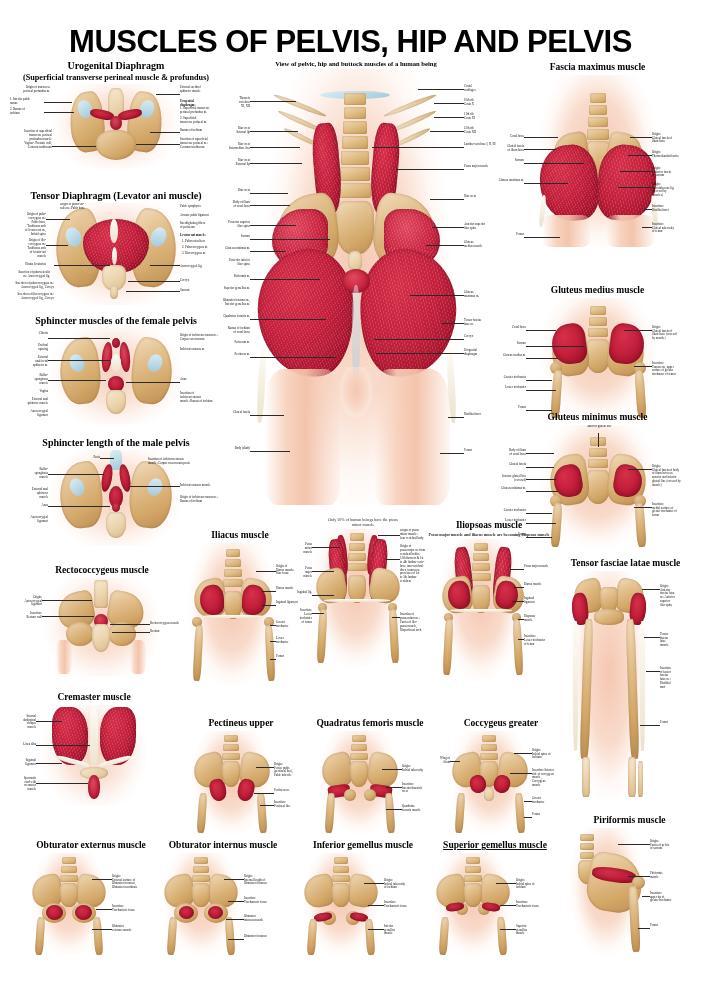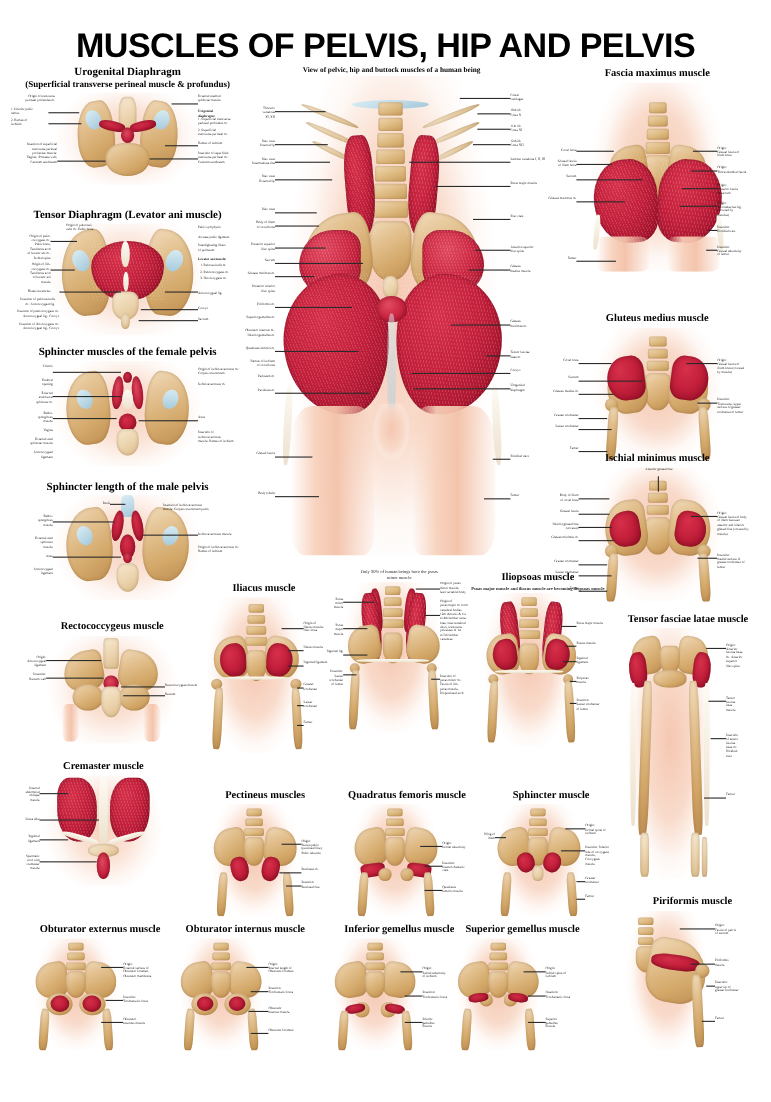--- a/index.html
+++ b/index.html
@@ -600,21 +600,21 @@
     <div class="lead" style="left:32px;top:60px;width:32px;"></div>
     <div class="lead" style="left:32px;top:82px;width:26px;"></div>
     <div class="lead" style="left:32px;top:92px;width:30px;"></div>
     <div class="lead" style="left:32px;top:112px;width:26px;"></div>
     <div class="lead" style="left:130px;top:32px;width:28px;"></div>
     <div class="lead" style="left:140px;top:68px;width:18px;"></div>
   </div>
 </div>
 
 <div class="panel" style="left:494px; top:412px; width:207px; height:140px;">
-  <div class="panel-title">Ischial minimus muscle</div>
+  <div class="panel-title">Gluteus minimus muscle</div>
   <div class="art" style="width:207px;height:122px;">
     <div class="torso" style="left:44px;top:0;width:120px;height:122px;"></div>
     <div class="lbl" style="left:74px;top:0;width:62px;text-align:center;">Anterior gluteal line</div>
     <div class="vertebra" style="left:96px;top:12px;width:16px;height:9px;"></div>
     <div class="vertebra" style="left:95px;top:23px;width:18px;height:9px;"></div>
     <div class="vertebra" style="left:94px;top:34px;width:20px;height:9px;"></div>
     <div class="bone" style="left:92px;top:45px;width:24px;height:34px;border-radius:24% 24% 48% 48%;"></div>
     <div class="bone" style="left:56px;top:30px;width:38px;height:50px;border-radius:64% 26% 40% 48%;transform:rotate(-8deg);"></div>
     <div class="bone" style="left:114px;top:30px;width:38px;height:50px;border-radius:26% 64% 48% 40%;transform:rotate(8deg);"></div>
     <div class="muscle" style="left:60px;top:40px;width:28px;height:32px;border-radius:60% 36% 40% 52%;transform:rotate(-10deg);"></div>
@@ -824,21 +824,21 @@
 tract</div>
     <div class="lbl l" style="left:110px;top:150px;width:41px;">Femur</div>
     <div class="lead" style="left:92px;top:18px;width:18px;"></div>
     <div class="lead" style="left:94px;top:66px;width:16px;"></div>
     <div class="lead" style="left:96px;top:100px;width:14px;"></div>
     <div class="lead" style="left:90px;top:154px;width:20px;"></div>
   </div>
 </div>
 
 <div class="panel" style="left:176px; top:718px; width:130px; height:120px;">
-  <div class="panel-title">Pectineus muscles</div>
+  <div class="panel-title">Pectineus upper</div>
   <div class="art" style="width:130px;height:102px;">
     <div class="torso" style="left:14px;top:0;width:82px;height:102px;"></div>
     <div class="vertebra" style="left:48px;top:4px;width:14px;height:7px;"></div>
     <div class="vertebra" style="left:47px;top:13px;width:16px;height:7px;"></div>
     <div class="vertebra" style="left:46px;top:22px;width:18px;height:7px;"></div>
     <div class="bone" style="left:18px;top:22px;width:30px;height:34px;border-radius:64% 26% 40% 48%;transform:rotate(-10deg);"></div>
     <div class="bone" style="left:64px;top:22px;width:30px;height:34px;border-radius:26% 64% 48% 40%;transform:rotate(10deg);"></div>
     <div class="bone" style="left:46px;top:30px;width:18px;height:26px;border-radius:24% 24% 48% 48%;"></div>
     <div class="muscle" style="left:34px;top:48px;width:16px;height:22px;border-radius:40% 40% 46% 46%;transform:rotate(-12deg);"></div>
     <div class="muscle" style="left:62px;top:48px;width:16px;height:22px;border-radius:40% 40% 46% 46%;transform:rotate(12deg);"></div>
@@ -880,21 +880,21 @@
 crest</div>
     <div class="lbl l" style="left:102px;top:74px;width:38px;">Quadratus
 femoris muscle</div>
     <div class="lead" style="left:82px;top:38px;width:20px;"></div>
     <div class="lead" style="left:86px;top:56px;width:16px;"></div>
     <div class="lead" style="left:86px;top:78px;width:16px;"></div>
   </div>
 </div>
 
 <div class="panel" style="left:436px; top:718px; width:130px; height:120px;">
-  <div class="panel-title">Sphincter muscle</div>
+  <div class="panel-title">Coccygeus greater</div>
   <div class="art" style="width:130px;height:102px;">
     <div class="torso" style="left:14px;top:0;width:80px;height:102px;"></div>
     <div class="vertebra" style="left:46px;top:4px;width:14px;height:7px;"></div>
     <div class="vertebra" style="left:45px;top:13px;width:16px;height:7px;"></div>
     <div class="vertebra" style="left:44px;top:22px;width:18px;height:7px;"></div>
     <div class="bone" style="left:16px;top:22px;width:30px;height:34px;border-radius:64% 26% 40% 48%;transform:rotate(-10deg);"></div>
     <div class="bone" style="left:62px;top:22px;width:30px;height:34px;border-radius:26% 64% 48% 40%;transform:rotate(10deg);"></div>
     <div class="bone" style="left:44px;top:30px;width:18px;height:26px;border-radius:24% 24% 48% 48%;"></div>
     <div class="muscle" style="left:34px;top:44px;width:16px;height:18px;border-radius:46%;transform:rotate(-14deg);"></div>
     <div class="muscle" style="left:58px;top:44px;width:16px;height:18px;border-radius:46%;transform:rotate(14deg);"></div>
@@ -1005,21 +1005,21 @@
 Trochanteric fossa</div>
     <div class="lbl l" style="left:96px;top:72px;width:50px;">Inferior
 gemellus
 muscle</div>
     <div class="lead" style="left:76px;top:30px;width:20px;"></div>
     <div class="lead" style="left:80px;top:52px;width:16px;"></div>
     <div class="lead" style="left:80px;top:76px;width:16px;"></div>
   </div>
 </div>
 
-<div class="panel" style="left:400px; top:840px; width:150px; height:120px;">
+<div class="panel" style="left:420px; top:840px; width:150px; height:120px;text-decoration:underline;">
   <div class="panel-title">Superior gemellus muscle</div>
   <div class="art" style="width:150px;height:102px;">
     <div class="torso" style="left:14px;top:0;width:78px;height:102px;"></div>
     <div class="vertebra" style="left:46px;top:4px;width:14px;height:7px;"></div>
     <div class="vertebra" style="left:45px;top:13px;width:16px;height:7px;"></div>
     <div class="vertebra" style="left:44px;top:22px;width:18px;height:7px;"></div>
     <div class="bone" style="left:16px;top:22px;width:30px;height:32px;border-radius:64% 26% 40% 48%;transform:rotate(-10deg);"></div>
     <div class="bone" style="left:60px;top:22px;width:30px;height:32px;border-radius:26% 64% 48% 40%;transform:rotate(10deg);"></div>
     <div class="bone" style="left:44px;top:30px;width:18px;height:24px;border-radius:24% 24% 48% 48%;"></div>
     <div class="bone" style="left:36px;top:50px;width:12px;height:12px;border-radius:50%;"></div>

